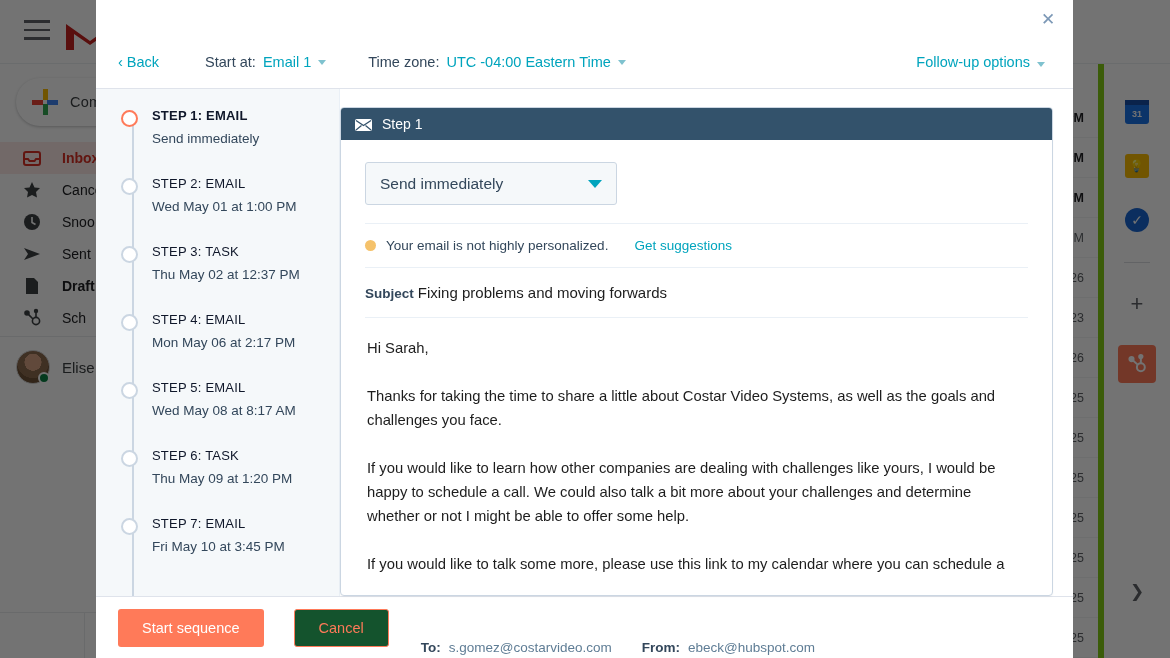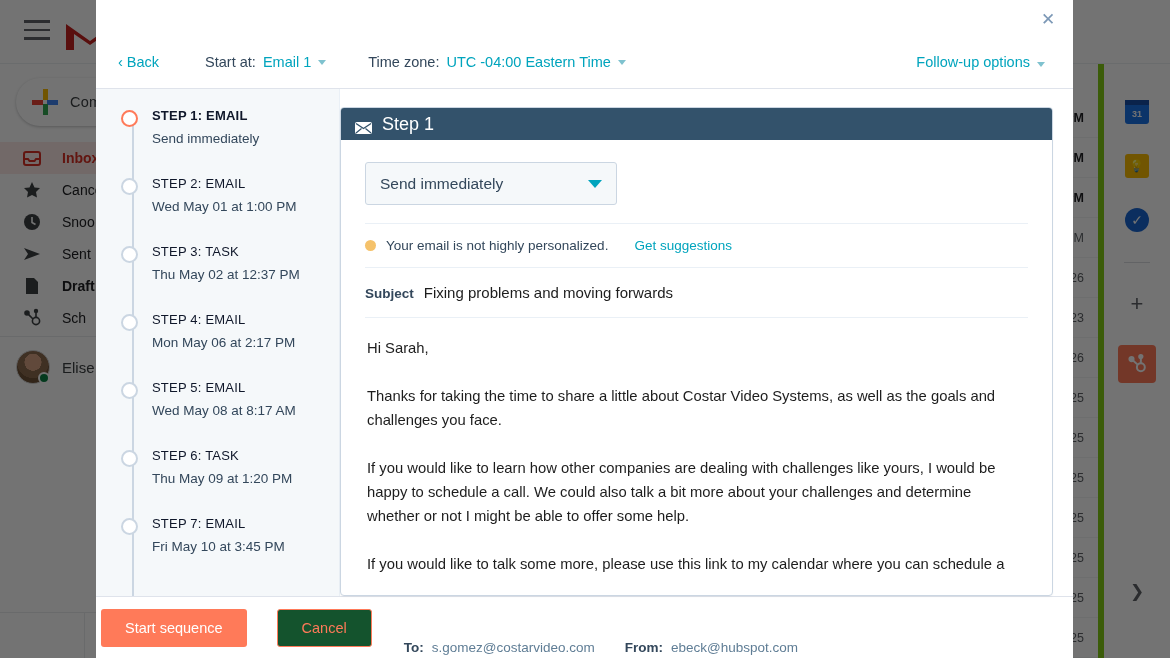--- a/index.html
+++ b/index.html
@@ -163,52 +163,52 @@
 
   
   .card-area { flex: 1; min-width: 0; padding: 18px 20px 0 0; position: relative; }
   .card {
     margin-left: 0; background: #fff; border: 1px solid #cbd6e2; border-radius: 4px;
     height: 100%; display: flex; flex-direction: column; overflow: hidden;
     box-shadow: 0 1px 2px rgba(0,0,0,.04);
   }
   .card-header {
     height: 32px; flex: none; background: #33526b; color: #fff;
-    display: flex; align-items: center; gap: 10px; padding: 0 14px; font-size: 18px;
+    display: flex; align-items: center; gap: 10px; padding: 0 14px; font-size: 14px;
   }
   .env-icon { display:inline-block; width:17px; height:12px; position:relative; }
   .card-inner { flex: 1; overflow: hidden; }
 
   .sel-row { padding: 22px 24px 18px 24px; }
   .select-box {
     width: 252px; height: 43px; border: 1px solid #cbd6e2; border-radius: 3px;
     background: #f5f8fa; display: flex; align-items: center; padding: 0 14px;
     font-size: 15.5px; color: #33475b; cursor: pointer;
   }
   .select-caret {
     margin-left: auto; width: 0; height: 0;
     border-left: 7px solid transparent; border-right: 7px solid transparent;
     border-top: 8px solid #00a4bd;
   }
   .hr { height: 1px; background: #eaf0f6; margin: 0 24px; }
   .notice { padding: 14px 24px; display: flex; align-items: center; gap: 10px; font-size: 13.5px; color: #33475b; }
   .notice .dot { width: 11px; height: 11px; border-radius: 50%; background: #f5c26b; flex: none; }
   .notice a { color: #00a4bd; text-decoration: none; cursor: pointer; margin-left: 16px; }
 
-  .subject-row { padding: 16px 24px; display: flex; align-items: baseline; gap: 10px; }
+  .subject-row { padding: 16px 24px; display: flex; align-items: baseline; gap: 4px; }
   .subject-label { font-size: 13.5px; font-weight: bold; color: #33475b; }
   .subject-value { font-size: 15px; color: #1d1d1d; }
 
   .email-body { padding: 18px 30px 0 26px; font-size: 14.8px; line-height: 24px; color: #1d1d1d; }
   .email-body p { margin-bottom: 24px; }
 
   
   .modal-footer {
     height: 62px; flex: none; border-top: 1px solid #dfe3eb; background: #fff;
-    display: flex; align-items: center; padding: 0 5px; gap: 16px;
+    display: flex; align-items: center; padding: 0 22px; gap: 16px;
   }
   .btn-primary {
     background: #ff7a59; color: #fff; border: none; border-radius: 3px;
     height: 38px; padding: 0 24px; font-size: 14.5px; cursor: pointer;
     font-family: inherit;
   }
   .btn-secondary {
     background: #14532d; color: #ff7a59; border: 1px solid #ff7a59; border-radius: 3px;
     height: 38px; padding: 0 24px; font-size: 14.5px; cursor: pointer;
     font-family: inherit; margin-left: 14px;

